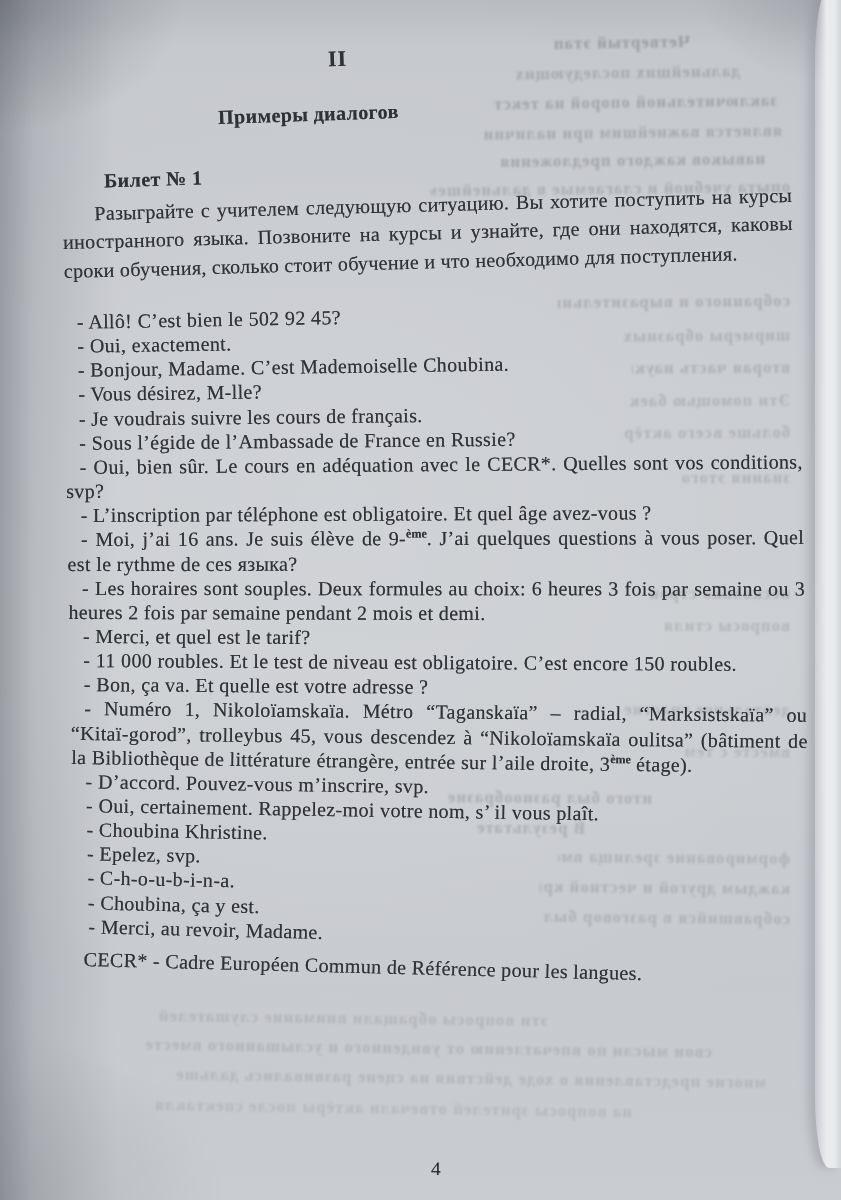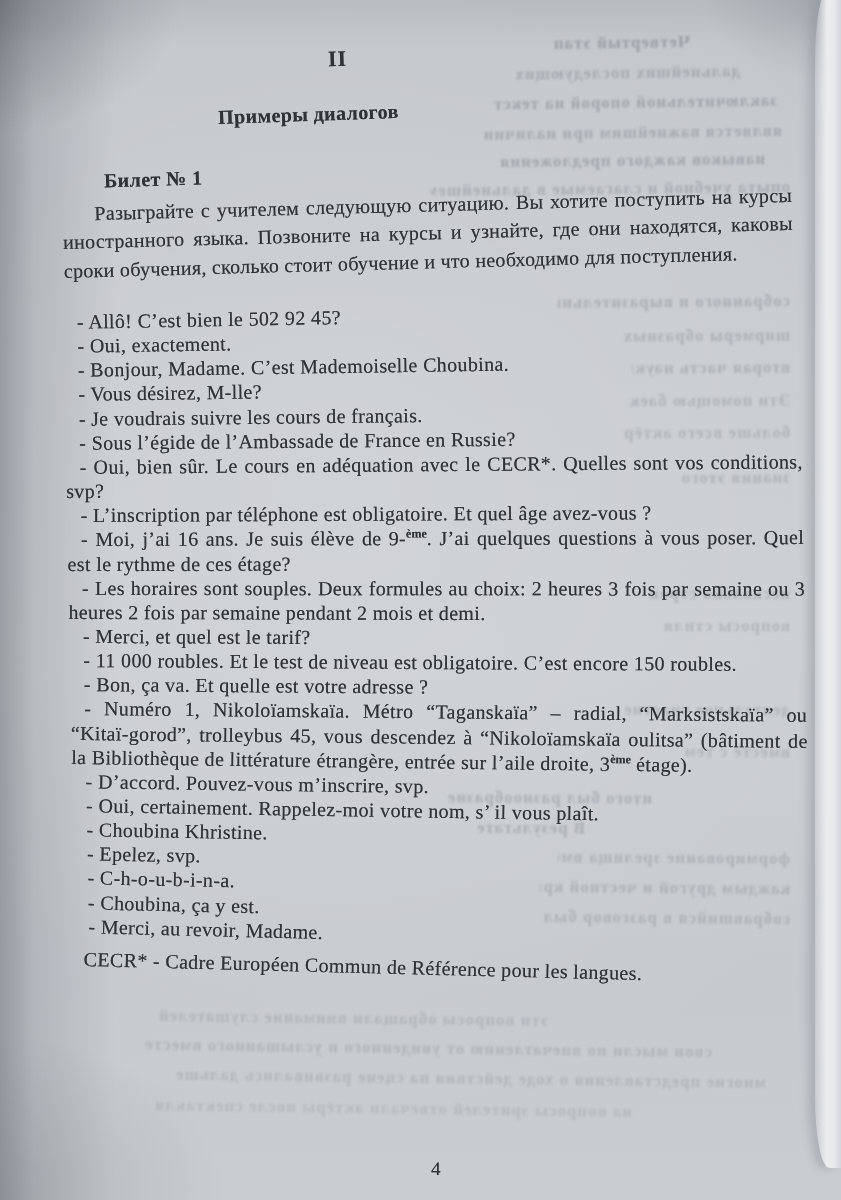--- a/index.html
+++ b/index.html
@@ -98,22 +98,22 @@
         <p class="dl" style="top: 310px; transform: translateX(0px) rotate(-1.02deg);">- Allô! C’est bien le 502 92 45?</p>
         <p class="dl" style="top: 334.1px; transform: translateX(0.5px) rotate(-0.92deg);">- Oui, exactement.</p>
         <p class="dl" style="top: 358.3px; transform: translateX(0.9px) rotate(-0.83deg);">- Bonjour, Madame. C’est Mademoiselle Choubina.</p>
         <p class="dl" style="top: 382.4px; transform: translateX(1.4px) rotate(-0.73deg);">- Vous désirez, M-lle?</p>
         <p class="dl" style="top: 406.6px; transform: translateX(1.8px) rotate(-0.63deg);">-  Je voudrais suivre les cours de français.</p>
         <p class="dl" style="top: 430.8px; transform: translateX(2.3px) rotate(-0.54deg);">- Sous l’égide de l’Ambassade de France en Russie?</p>
         <p class="dl j" style="top: 454.9px; transform: translateX(2.8px) rotate(-0.44deg);">- Oui, bien sûr. Le cours en adéquation avec le CECR*. Quelles sont vos conditions,</p>
         <p class="dl cont" style="top: 479px; transform: translateX(3.2px) rotate(-0.34deg);">svp?</p>
         <p class="dl" style="top: 503.2px; transform: translateX(3.7px) rotate(-0.25deg);">- L’inscription par téléphone est obligatoire. Et quel âge  avez-vous ?</p>
         <p class="dl j" style="top: 527.4px; transform: translateX(4.1px) rotate(-0.15deg);">- Moi, j’ai 16 ans. Je suis élève de 9-<sup>ème</sup>. J’ai quelques questions à vous poser. Quel</p>
-        <p class="dl cont" style="top: 551.5px; transform: translateX(4.6px) rotate(-0.05deg);">est le rythme de ces étage?</p>
-        <p class="dl j" style="top: 575.6px; transform: translateX(5px) rotate(0.04deg);">- Les horaires sont souples. Deux formules au choix: 2 heures 3 fois par semaine ou 3</p>
+        <p class="dl cont" style="top: 551.5px; transform: translateX(4.6px) rotate(-0.05deg);">est le rythme de ces языка?</p>
+        <p class="dl j" style="top: 575.6px; transform: translateX(5px) rotate(0.04deg);">- Les horaires sont souples. Deux formules au choix: 6 heures 3 fois par semaine ou 3</p>
         <p class="dl cont" style="top: 599.8px; transform: translateX(5.5px) rotate(0.14deg);">heures 2 fois par semaine pendant 2 mois et demi.</p>
         <p class="dl" style="top: 624px; transform: translateX(6px) rotate(0.24deg);">- Merci, et quel est le tarif?</p>
         <p class="dl" style="top: 648.1px; transform: translateX(6.4px) rotate(0.33deg);">- 11 000 roubles. Et le test de niveau est obligatoire. C’est encore 150 roubles.</p>
         <p class="dl" style="top: 672.3px; transform: translateX(6.9px) rotate(0.43deg);">- Bon, ça va. Et quelle est votre adresse ?</p>
         <p class="dl j" style="top: 696.4px; transform: translateX(7.3px) rotate(0.53deg);">- Numéro 1, Nikoloïamskaïa. Métro “Taganskaïa” – radial, “Marksistskaïa” ou</p>
         <p class="dl cont j" style="top: 720.5px; transform: translateX(7.8px) rotate(0.62deg);">“Kitaï-gorod”, trolleybus 45, vous descendez à “Nikoloïamskaïa oulitsa” (bâtiment de</p>
         <p class="dl cont" style="top: 744.7px; transform: translateX(8.3px) rotate(0.72deg);">la Bibliothèque de littérature étrangère, entrée sur l’aile droite, 3<sup>ème</sup> étage).</p>
         <p class="dl" style="top: 768.8px; transform: translateX(8.7px) rotate(0.82deg);">- D’accord. Pouvez-vous m’inscrire, svp.</p>
         <p class="dl" style="top: 793px; transform: translateX(9.2px) rotate(0.91deg);">- Oui, certainement. Rappelez-moi votre nom, s’ il vous plaît.</p>
         <p class="dl" style="top: 817.1px; transform: translateX(9.6px) rotate(1.01deg);">- Choubina Khristine.</p>

